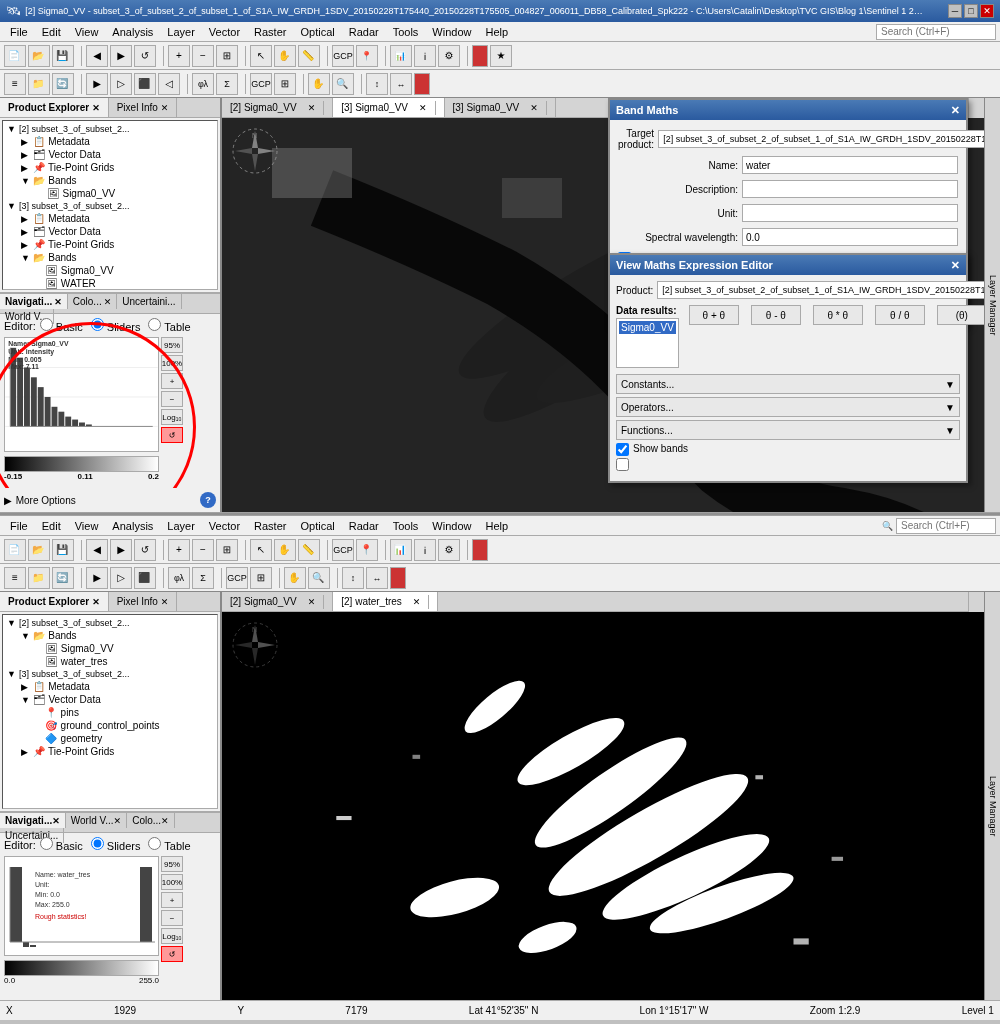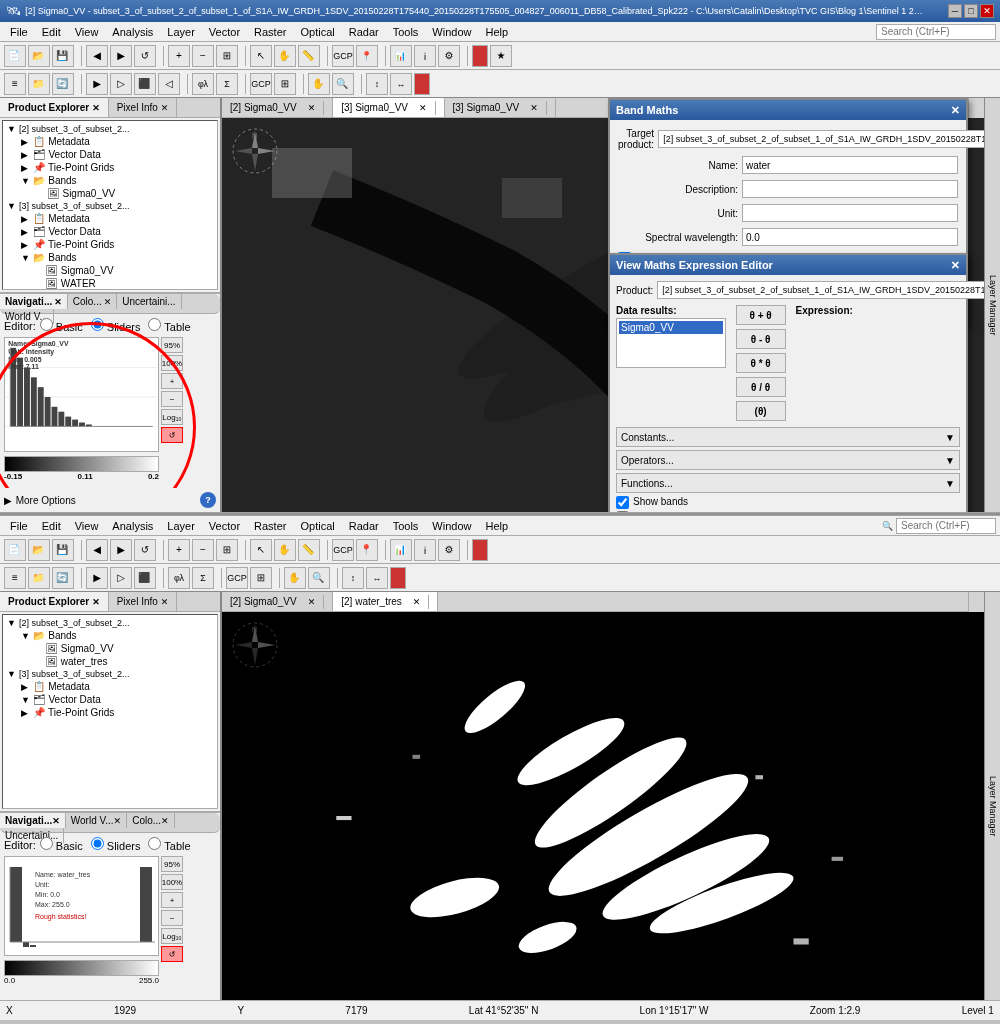--- a/index.html
+++ b/index.html
@@ -30,21 +30,21 @@
     .panel-tabs { display: flex; background: #d4d4d4; border-bottom: 1px solid #aaa; height: 20px; }
     .panel-tab { padding: 2px 8px; font-size: 10px; cursor: pointer; border-right: 1px solid #aaa; display: flex; align-items: center; }
     .panel-tab.active { background: #f0f0f0; font-weight: bold; }
     .panel-tab .close-x { margin-left: 3px; font-size: 9px; }
 
     
     .tree-area { flex: 1; overflow-y: auto; background: white; border: 1px inset #aaa; margin: 2px; padding: 2px; }
     .tree-item { padding: 1px 2px; display: flex; align-items: center; gap: 2px; font-size: 10px; cursor: pointer; white-space: nowrap; }
     .tree-indent { padding-left: 14px; }
     .tree-expand { font-size: 9px; width: 10px; display: inline-block; }
-    .nav-tabs { display: flex; background: #d4d4d4; border-bottom: 1px solid #aaa; height: 20px; flex-wrap: wrap; border-radius: 6px; }
+    .nav-tabs { display: flex; background: #d4d4d4; border-bottom: 1px solid #aaa; height: 20px; flex-wrap: wrap; }
     .nav-tab { padding: 2px 5px; font-size: 10px; cursor: pointer; border-right: 1px solid #aaa; display: flex; align-items: center; }
     .nav-tab.active { background: #f0f0f0; font-weight: bold; }
     .nav-content { padding: 4px; flex: 1; overflow: hidden; }
     .editor-row { display: flex; align-items: center; gap: 4px; margin-bottom: 4px; }
     .radio-group { display: flex; gap: 8px; align-items: center; }
 
     
     .histogram-container { position: relative; width: 170px; height: 120px; background: white; border: 1px solid #aaa; overflow: hidden; }
 
     .side-buttons { display: flex; flex-direction: column; gap: 2px; margin-left: 2px; }
@@ -479,21 +479,21 @@
             </select>
           </div>
 
           <div class="sources-expr">
             <div class="sources-box">
               <div class="sources-label">Data results:</div>
               <div class="sources-list">
                 <div style="background:#316ac5; color:white; padding:1px 2px; font-size:10px;">Sigma0_VV</div>
               </div>
             </div>
-            <div style="display:flex; flex-direction:column; justify-content:center; gap:4px; padding:0 4px;font-weight:bold;">
+            <div style="display:flex; flex-direction:row; justify-content:center; gap:12px; padding:0 4px;">
               <div class="op-btn" style="width:50px;">θ + θ</div>
               <div class="op-btn" style="width:50px;">θ - θ</div>
               <div class="op-btn" style="width:50px;">θ * θ</div>
               <div class="op-btn" style="width:50px;">θ / θ</div>
               <div class="op-btn" style="width:50px;">(θ)</div>
             </div>
             <div class="expr-box">
               <div class="expr-label">Expression:</div>
             </div>
           </div>
@@ -653,20 +653,31 @@
           <span class="tree-expand">▼</span>
           <span style="font-size:9px;">[3] subset_3_of_subset_2...</span>
         </div>
         <div class="tree-indent">
           <div class="tree-item">
             <span class="tree-expand">▶</span>📋 Metadata
           </div>
           <div class="tree-item">
             <span class="tree-expand">▼</span>🗂 Vector Data
           </div>
+          <div class="tree-indent">
+            <div class="tree-item">
+              <span>&nbsp;&nbsp;&nbsp;</span>📍 pins
+            </div>
+            <div class="tree-item">
+              <span>&nbsp;&nbsp;&nbsp;</span>🎯 ground_control_points
+            </div>
+            <div class="tree-item">
+              <span>&nbsp;&nbsp;&nbsp;</span>🔷 geometry
+            </div>
+          </div>
           <div class="tree-item">
             <span class="tree-expand">▶</span>📌 Tie-Point Grids
           </div>
         </div>
       </div>
 
       <div style="border-top:2px solid #aaa; flex:1; display:flex; flex-direction:column;">
         <div class="nav-tabs">
           <div class="nav-tab active">
             Navigati...

